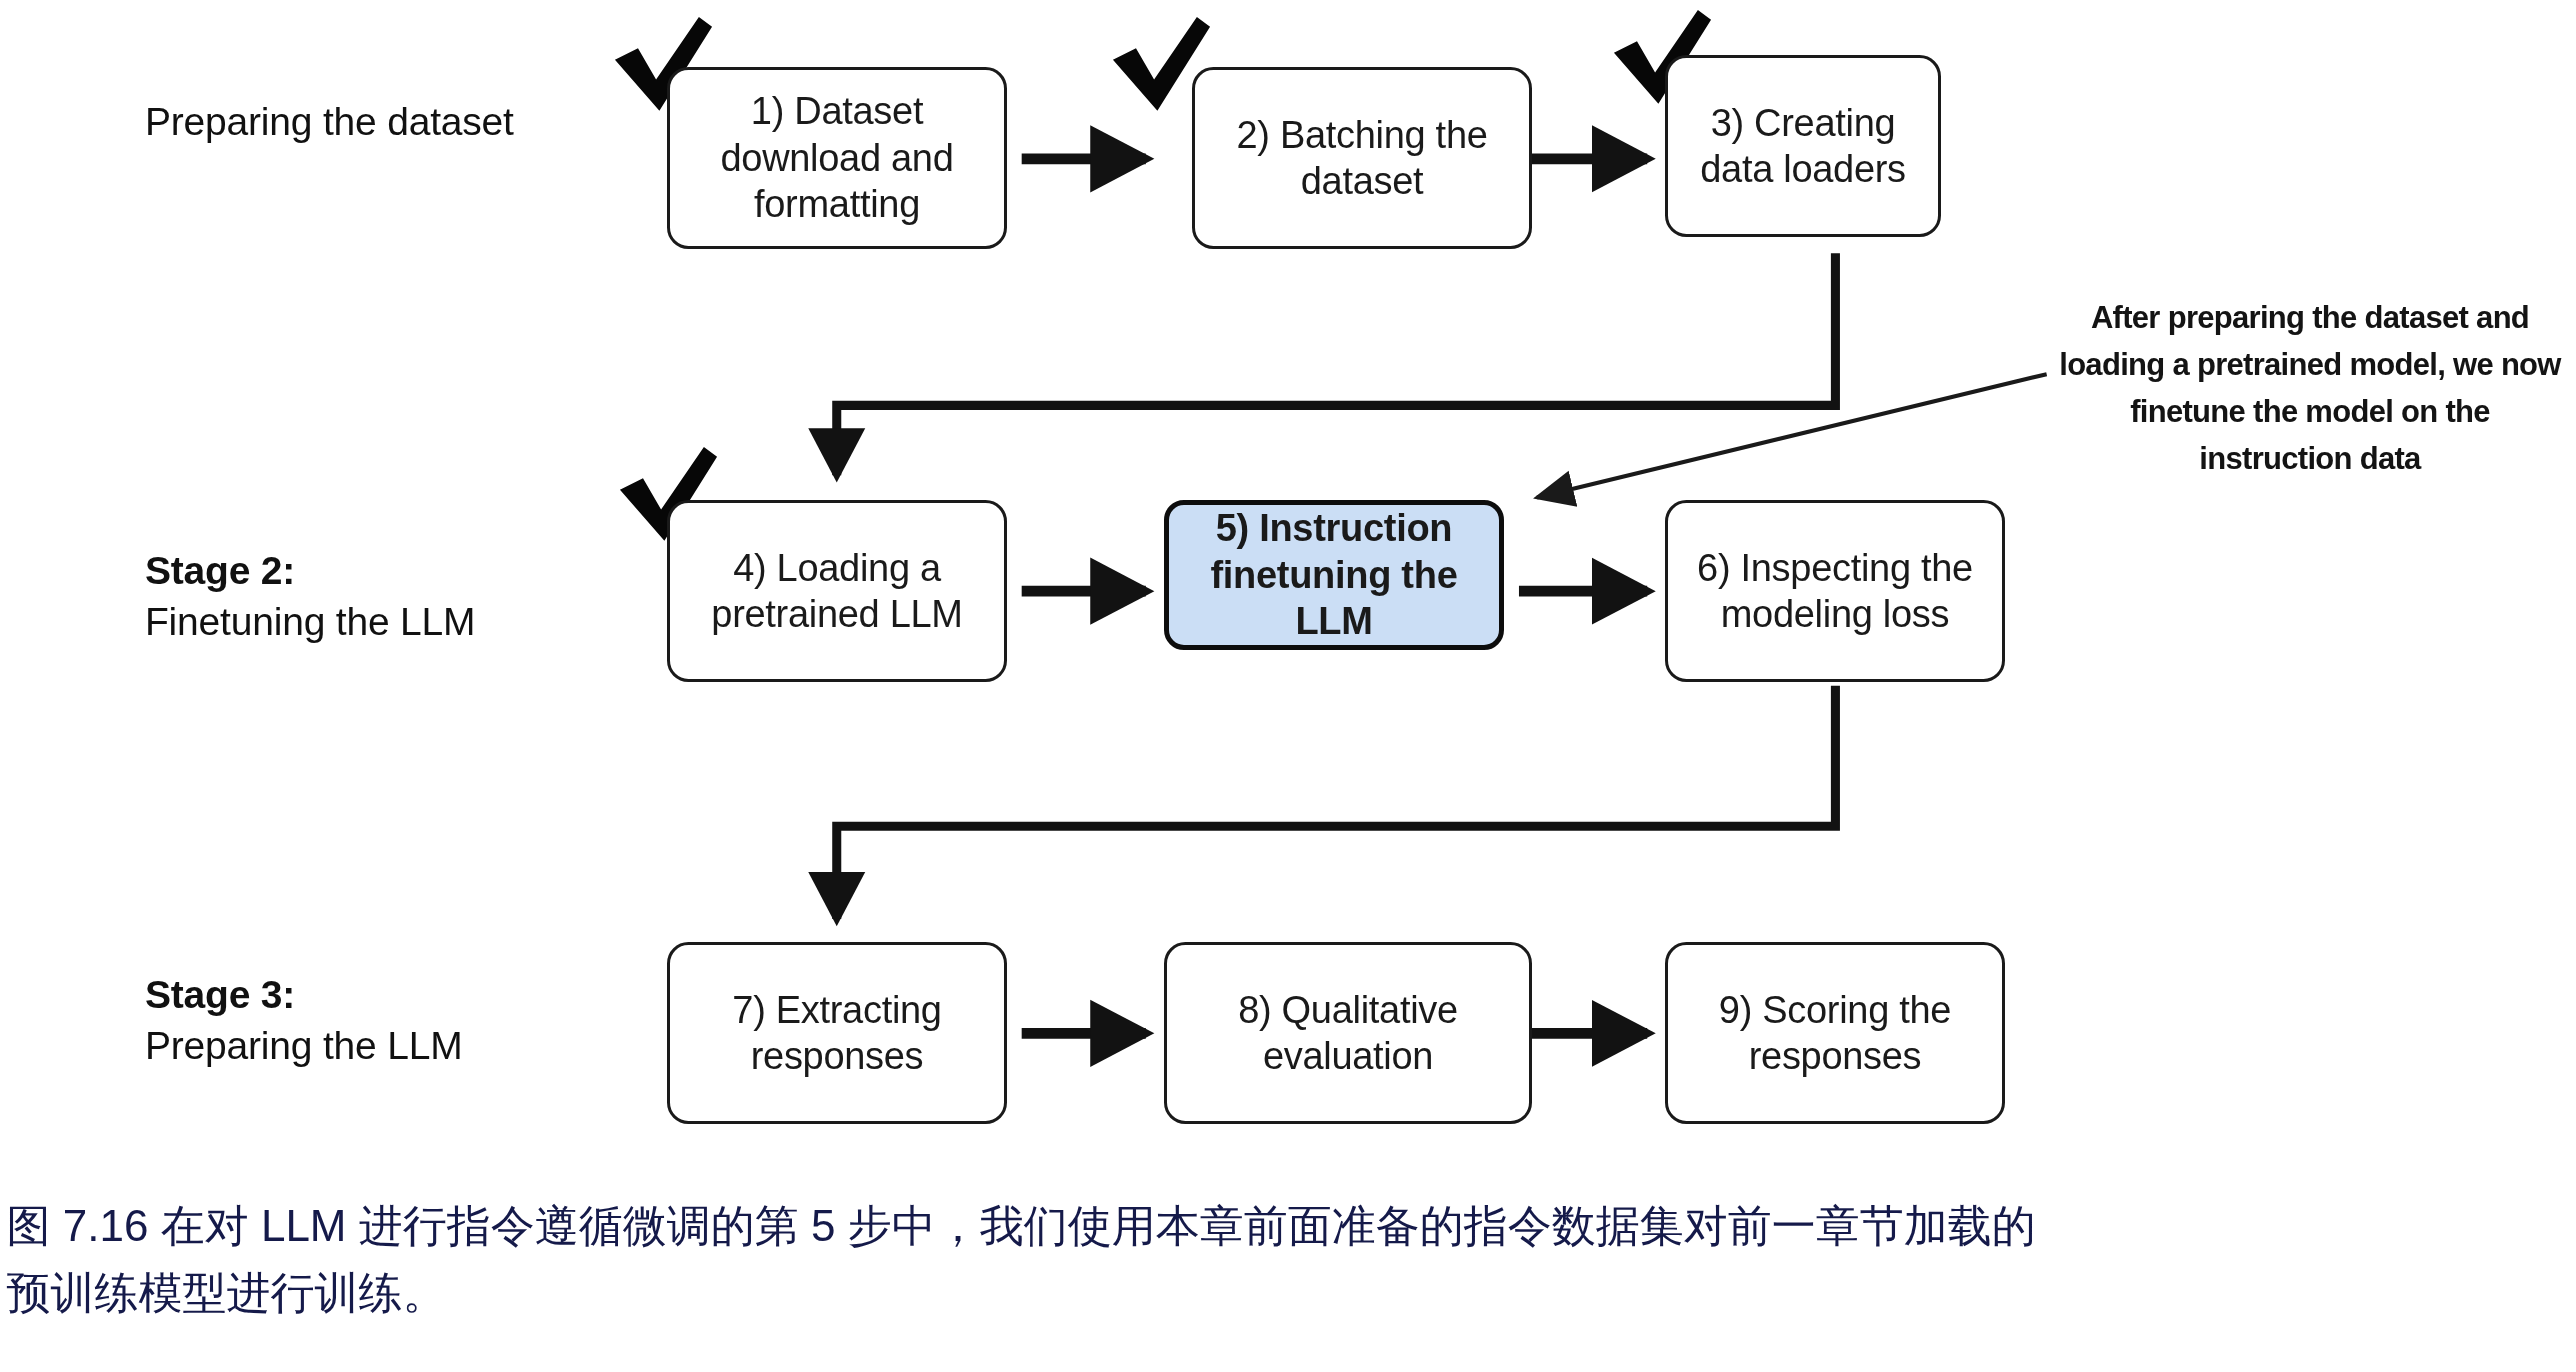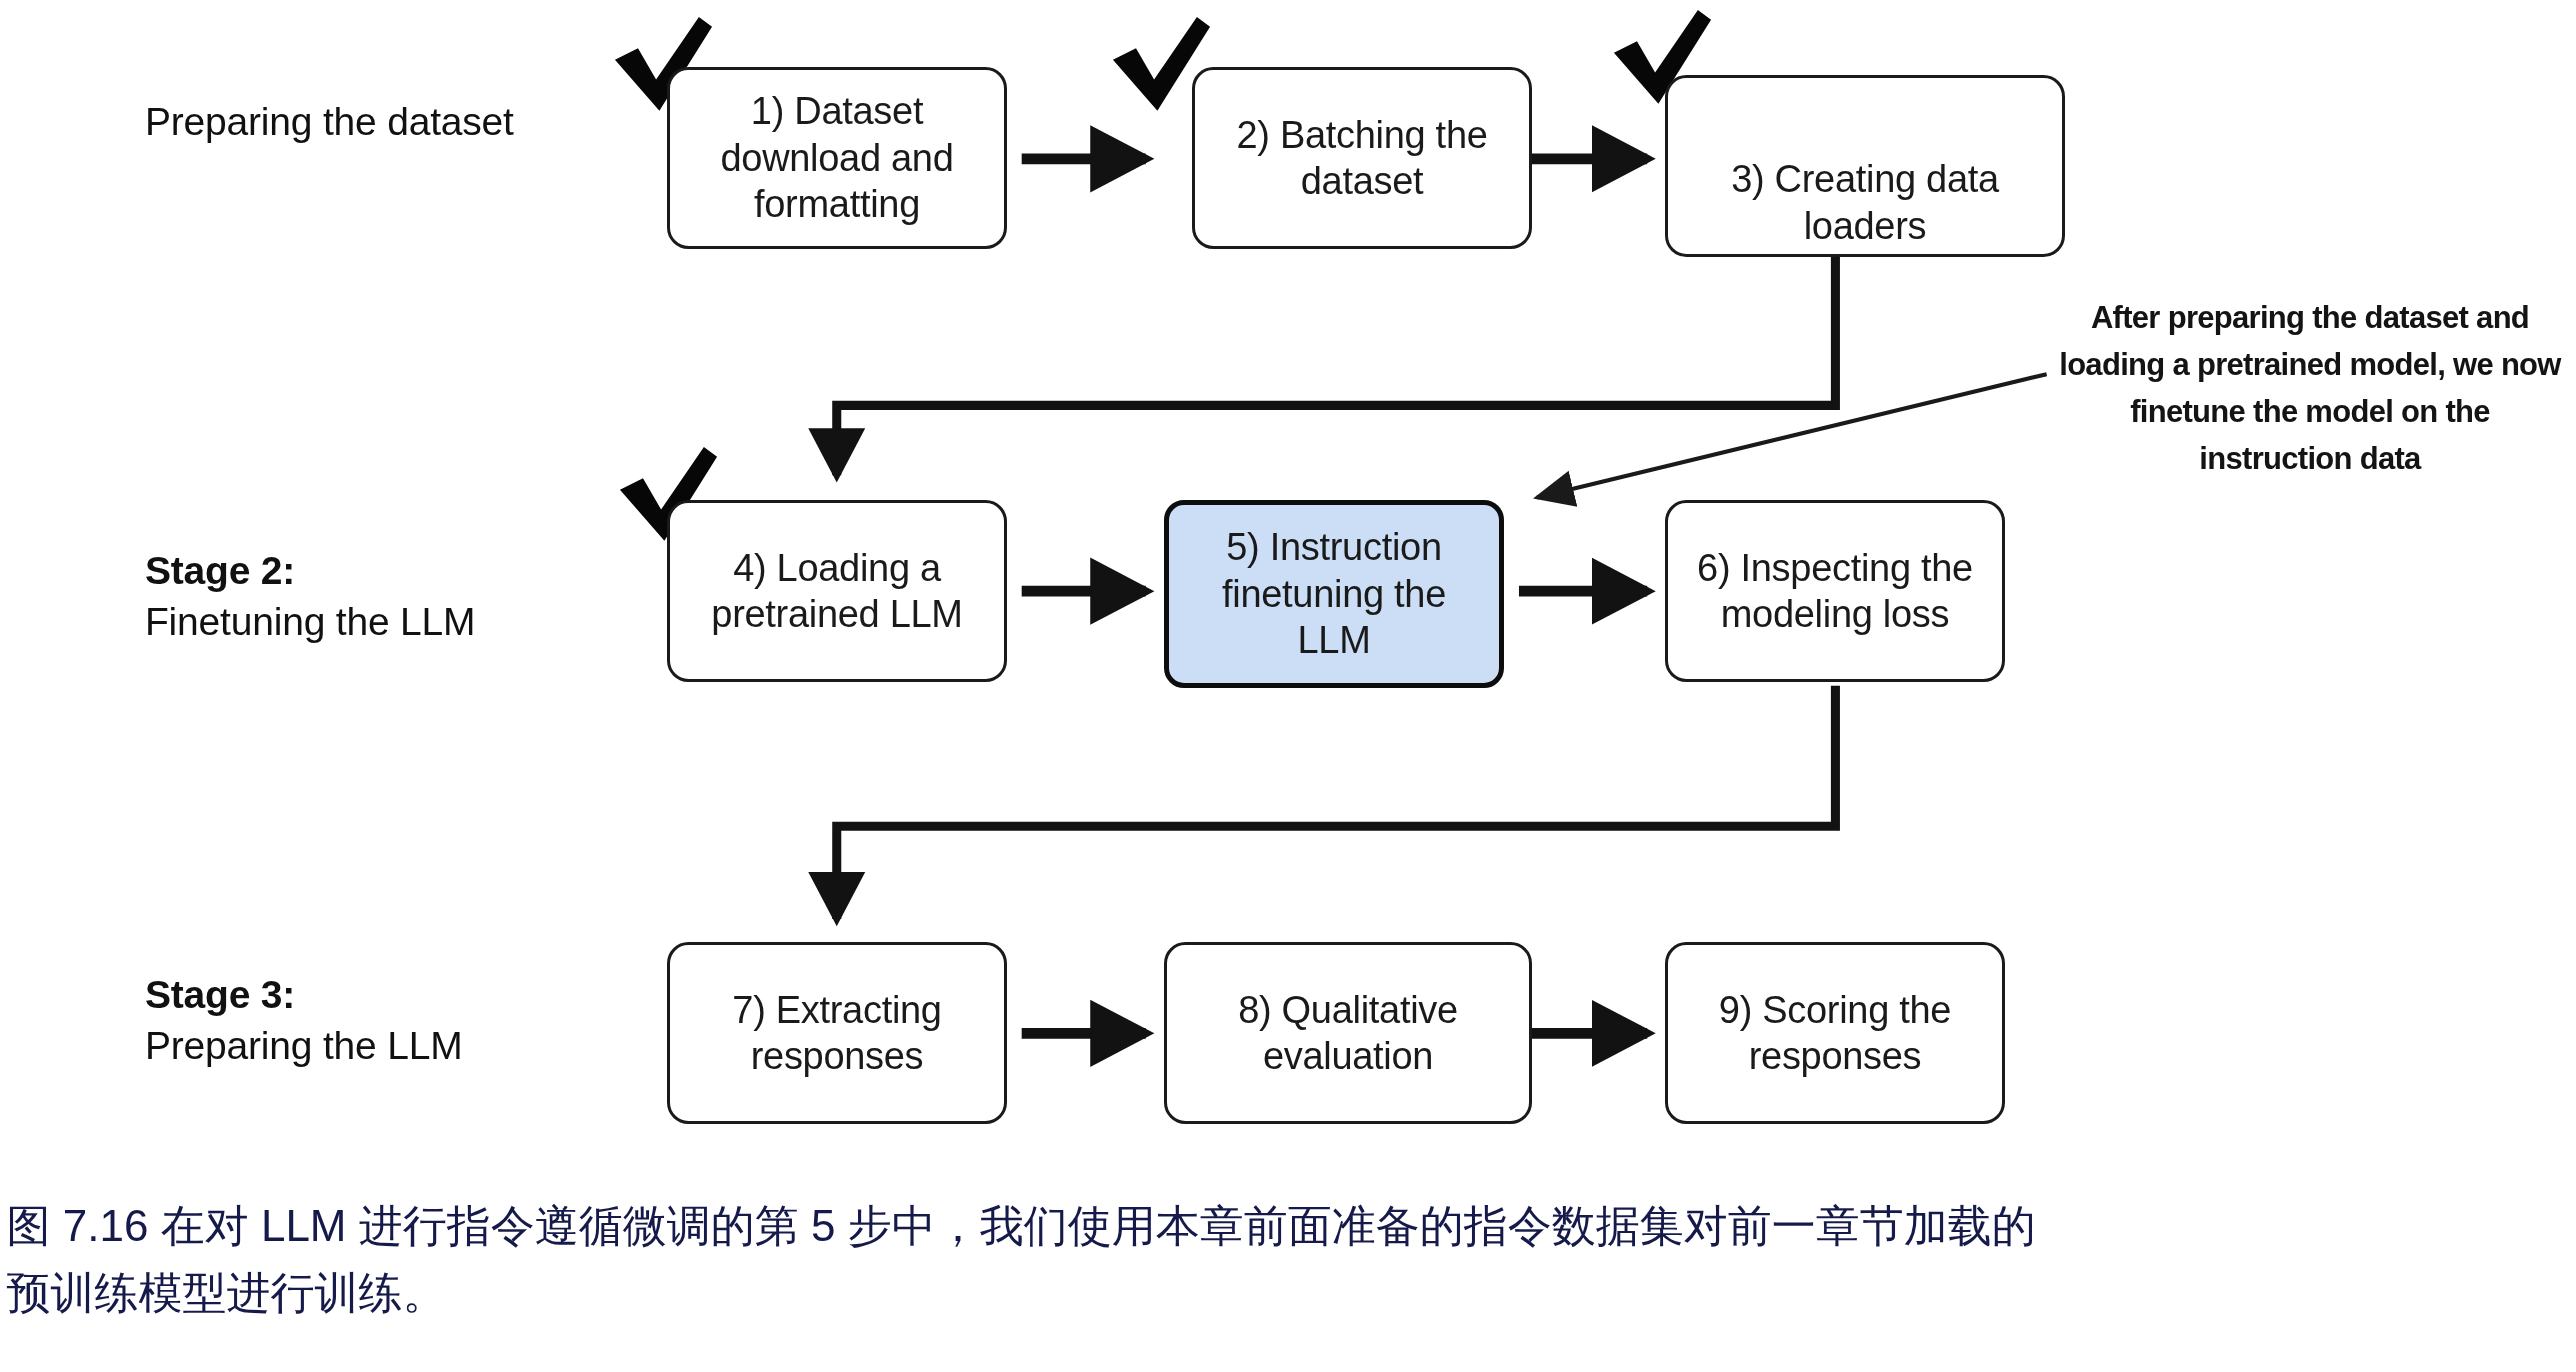--- a/index.html
+++ b/index.html
@@ -70,24 +70,24 @@
     background: #cbdef5;
     border-width: 5.8px;
     border-color: #0d0d0d;
     border-radius: 20px;
   }
   .flow-box .box-text { display: block; }
 
   
   #box-1 { left: 667px;  top: 67px;  width: 340px; height: 182px; }
   #box-2 { left: 1164px; top: 67px;  width: 340px; height: 182px; margin-left: 28px; }
-  #box-3 { left: 1665px; top: 75px;  width: 400px; height: 182px; align-items: flex-end; }
+  #box-3 { left: 1665px; top: 55px;  width: 276px; height: 182px; }
   
   #box-4 { left: 667px;  top: 500px; width: 340px; height: 182px; }
-  #box-5 { left: 1164px; top: 500px; width: 340px; height: 188px; }
+  #box-5 { left: 1164px; top: 500px; width: 340px; height: 150px; font-weight: bold; }
   #box-6 { left: 1665px; top: 500px; width: 340px; height: 182px; }
   
   #box-7 { left: 667px;  top: 942px; width: 340px; height: 182px; }
   #box-8 { left: 1164px; top: 942px; width: 368px; height: 182px; }
   #box-9 { left: 1665px; top: 942px; width: 340px; height: 182px; }
 
   
   .check-mark {
     position: absolute;
     width: 107px;

